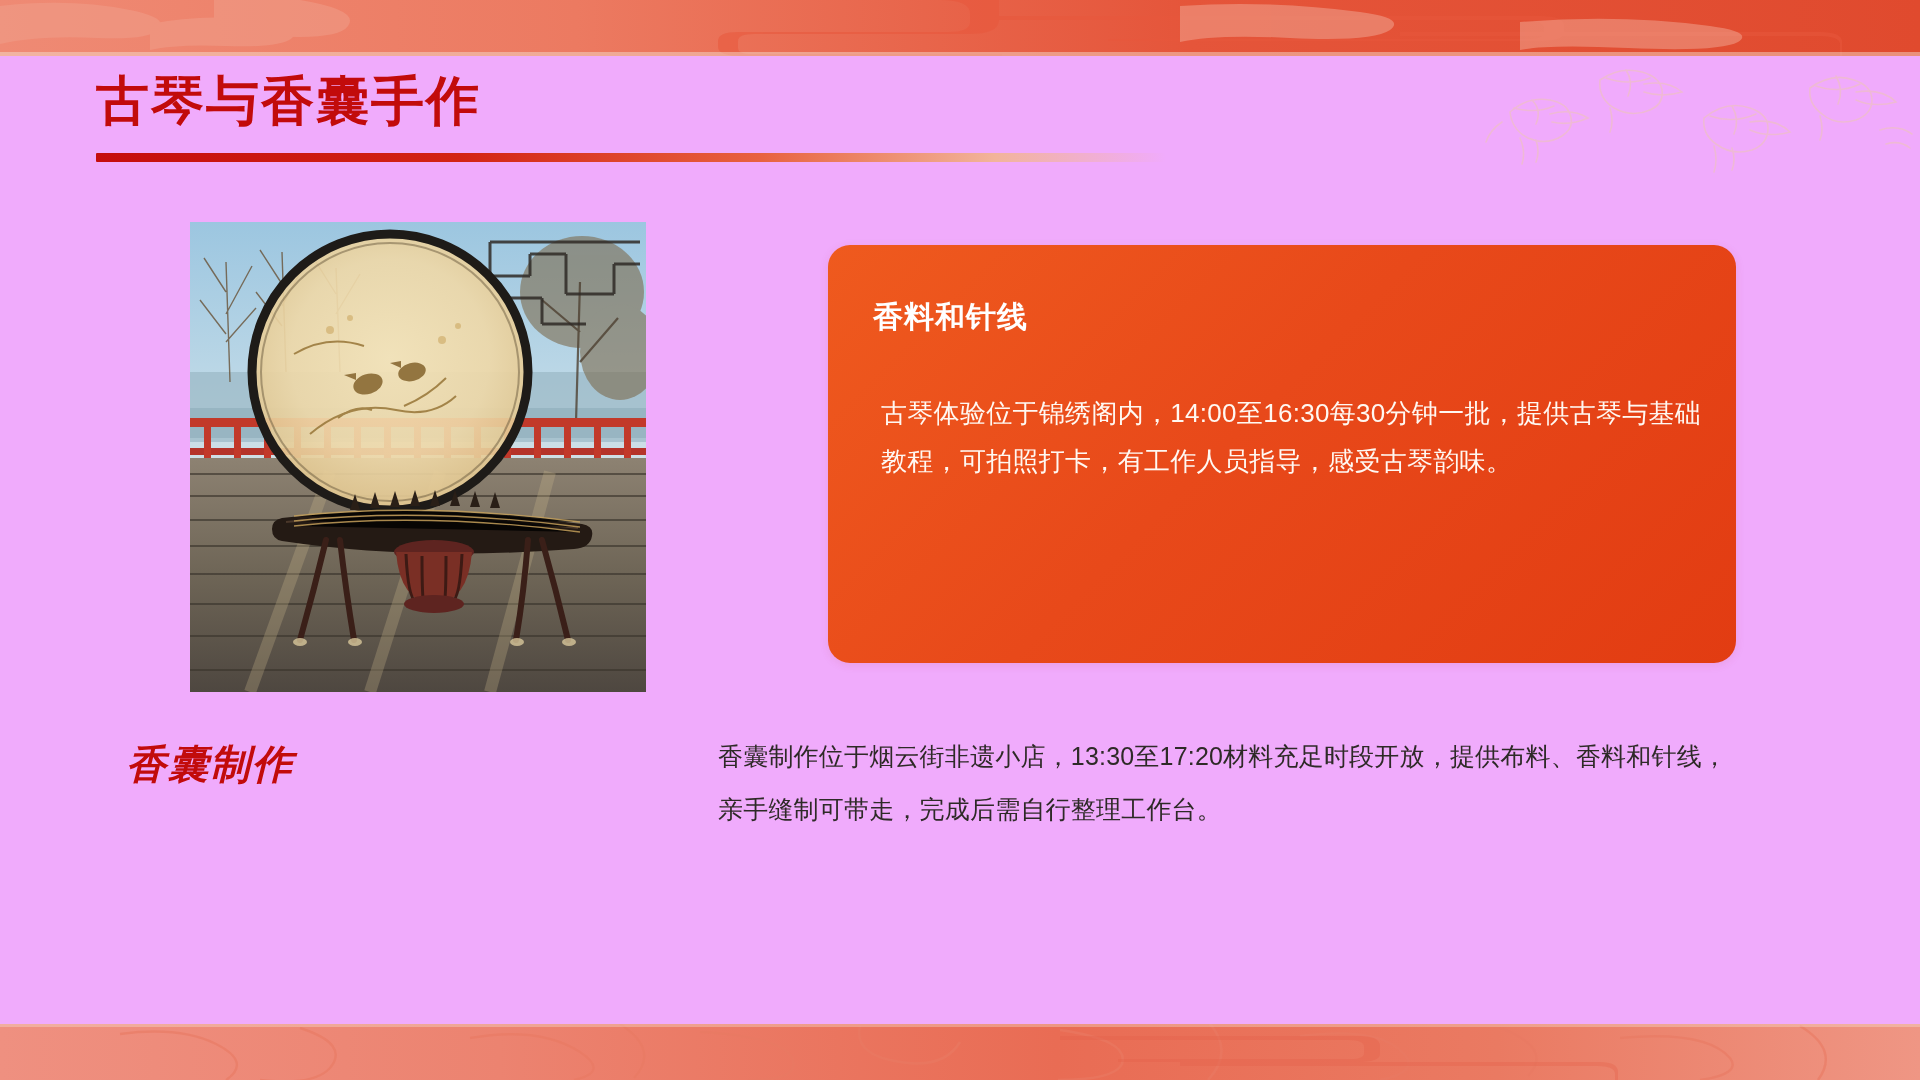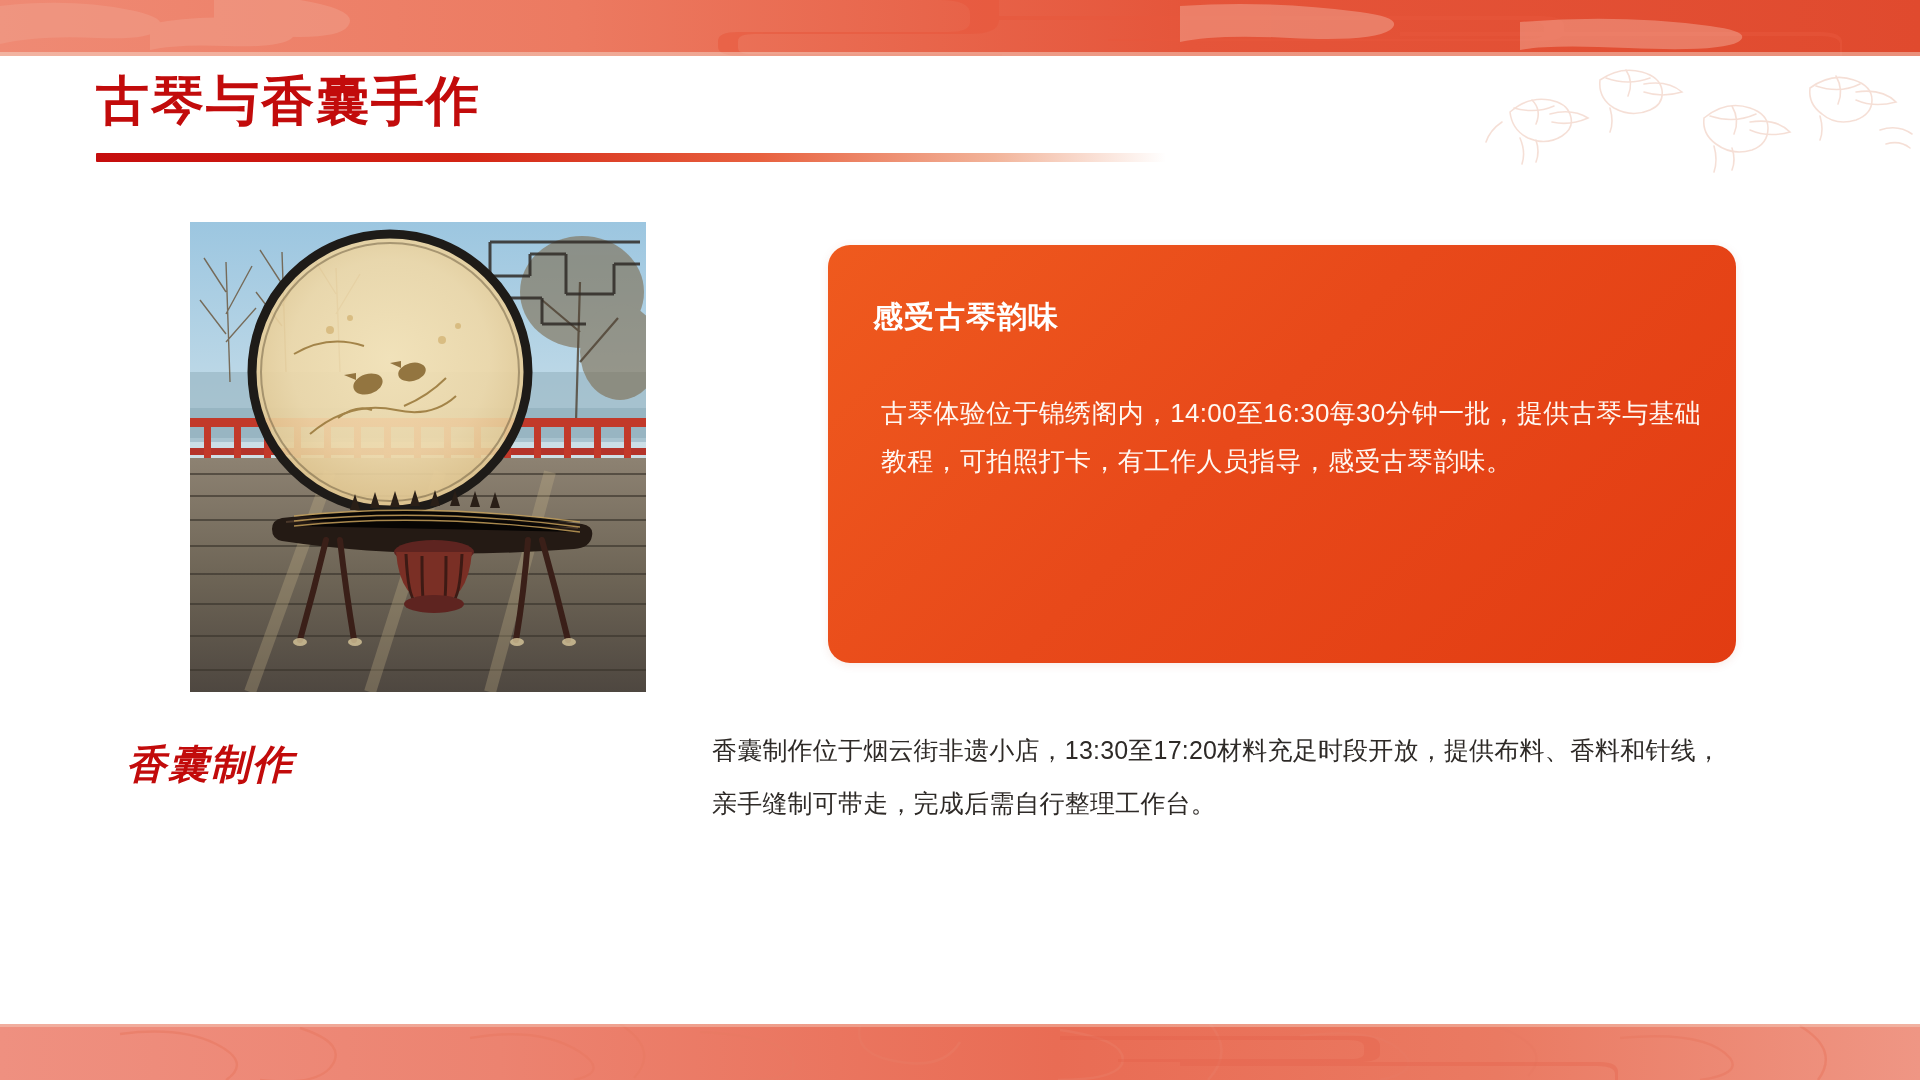--- a/index.html
+++ b/index.html
@@ -2,21 +2,21 @@
 <html lang="zh"><head>
 <meta charset="utf-8">
 <style>
   html,body{margin:0;padding:0;}
   body{
     width:1920px;height:1080px;overflow:hidden;
     background:#f6e7da;
     font-family:"Liberation Sans","DejaVu Sans",sans-serif;
     position:relative;
   }
-  .slide{position:absolute;inset:0;background:#ffffff;overflow:hidden;padding-left:43px;}
+  .slide{position:absolute;inset:0;background:#f0abfc;overflow:hidden;padding-left:43px;}
 
   
   .banner{position:absolute;left:0;width:1920px;overflow:hidden;}
   .banner-top{top:0;height:56px;}
   .banner-bottom{bottom:0;height:56px;}
   .banner svg{display:block;width:1920px;height:100%;}
 
   
   .birds{position:absolute;top:60px;right:0px;width:440px;height:150px;opacity:.55;pointer-events:none;}
   .birds svg{width:100%;height:100%;display:block;}
@@ -58,21 +58,21 @@
 
   
   .sub-heading{
     position:absolute;left:126px;top:737px;
     color:#c20b0b;font-size:40px;font-weight:700;letter-spacing:2px;margin:0;
     white-space:nowrap;
     font-style:italic;
   }
   .sub-body{
     position:absolute;left:710px;top:722px;width:1016px;
-    color:#2e2a27;font-size:25px;line-height:53px;margin:2px;letter-spacing:.2px;
+    color:#2e2a27;font-size:25px;line-height:53px;margin:8px;letter-spacing:.2px;
   }
 </style>
 </head>
 <body>
 
 <div class="slide">
 
   <div class="banner banner-top">
     <svg viewBox="0 0 1920 56" preserveAspectRatio="none">
       <defs>
@@ -292,21 +292,21 @@
             <path d="M232,334 q0,44 2,48"></path>
           <path d="M256,334 q0,44 -2,48"></path>
             <path d="M272,332 q-2,44 -10,48"></path>
         </g>
         <ellipse cx="244" cy="382" rx="30" ry="9" fill="#5e2420"></ellipse>
       </g>
     </svg>
   </div>
 
   <div class="card">
-    <h2 class="card-title">感受古琴韵味</h2>
+    <h2 class="card-title">香料和针线</h2>
     <p class="card-body">古琴体验位于锦绣阁内，14:00至16:30每30分钟一批，提供古琴与基础教程，可拍照打卡，有工作人员指导，感受古琴韵味。</p>
   </div>
 
   <h3 class="sub-heading">香囊制作</h3>
   <p class="sub-body">香囊制作位于烟云街非遗小店，13:30至17:20材料充足时段开放，提供布料、香料和针线，亲手缝制可带走，完成后需自行整理工作台。</p>
 
   <div class="banner banner-bottom">
     <svg viewBox="0 0 1920 56" preserveAspectRatio="none">
       <defs>
         <linearGradient id="botg" x1="0" y1="0" x2="1" y2="0">

